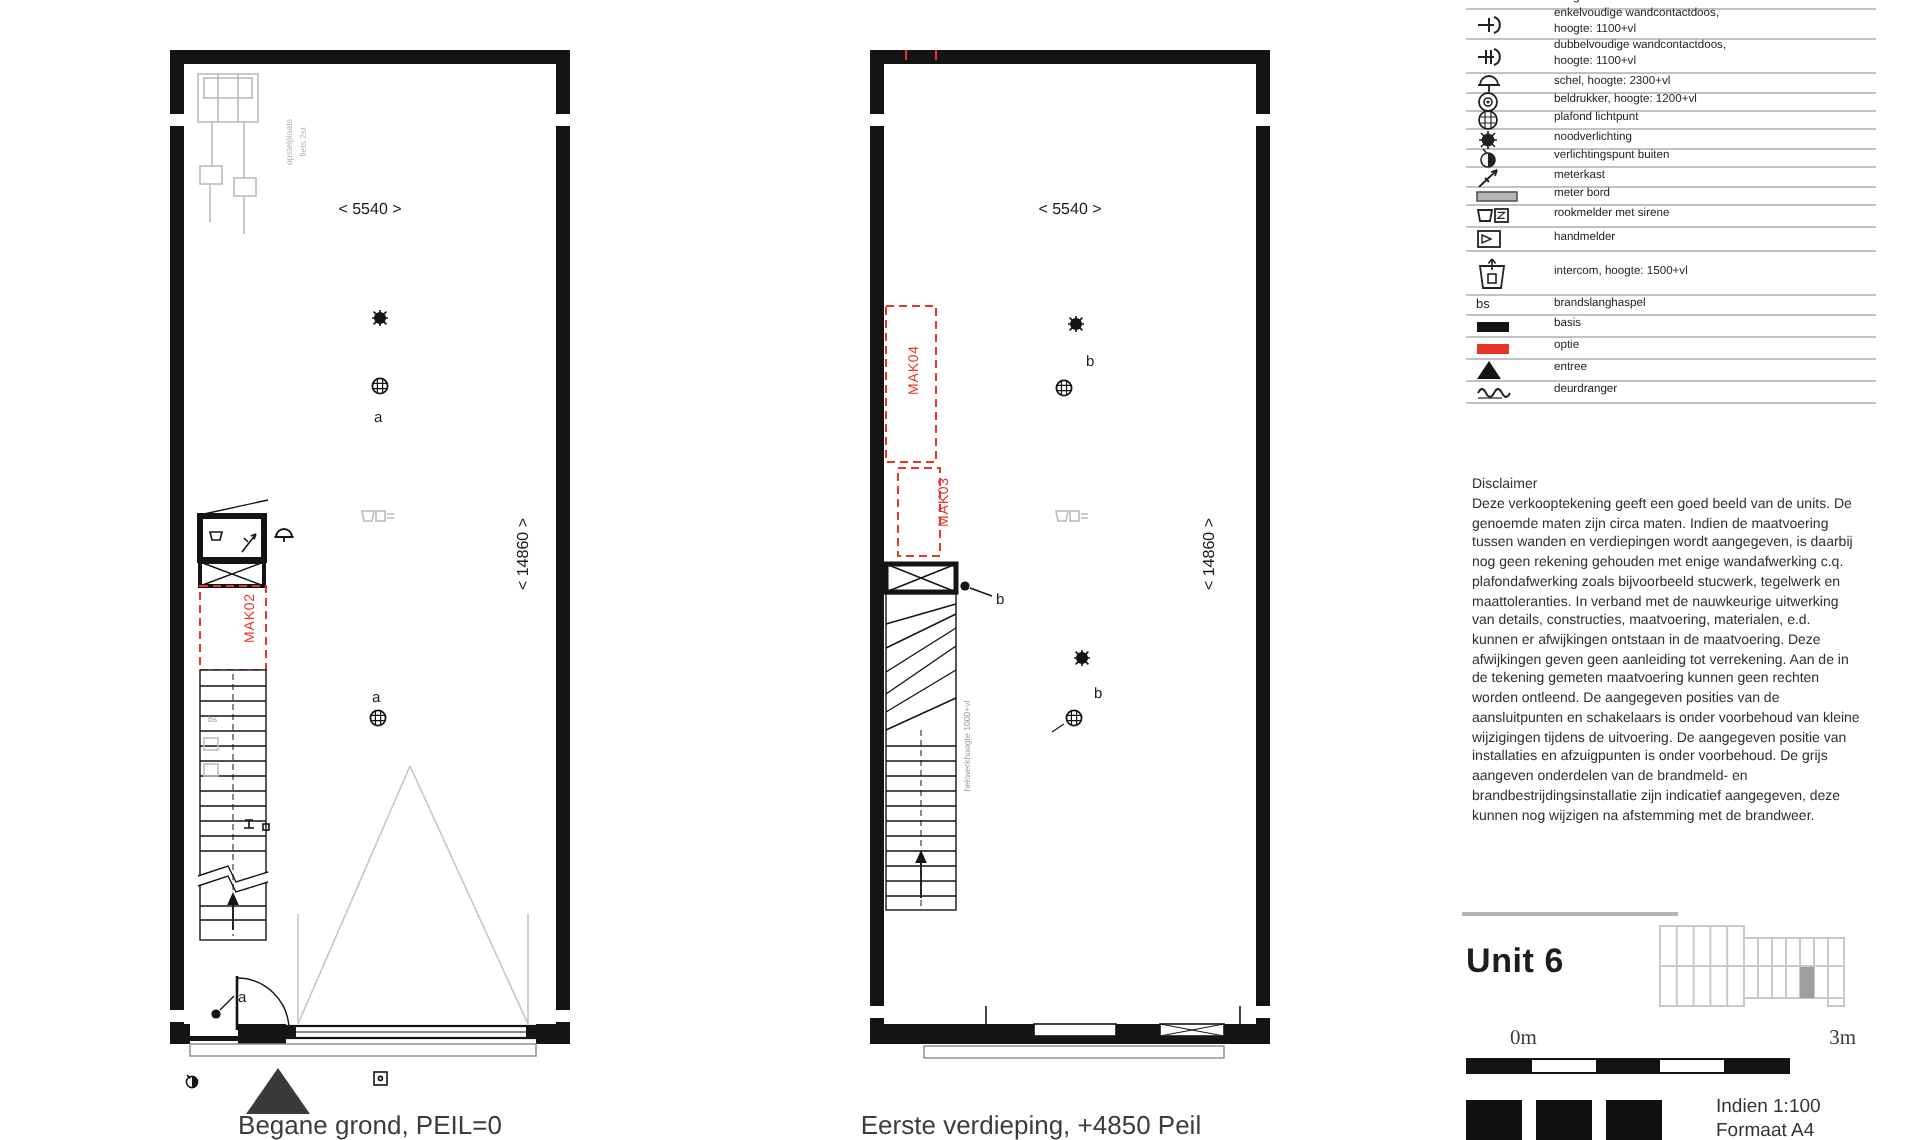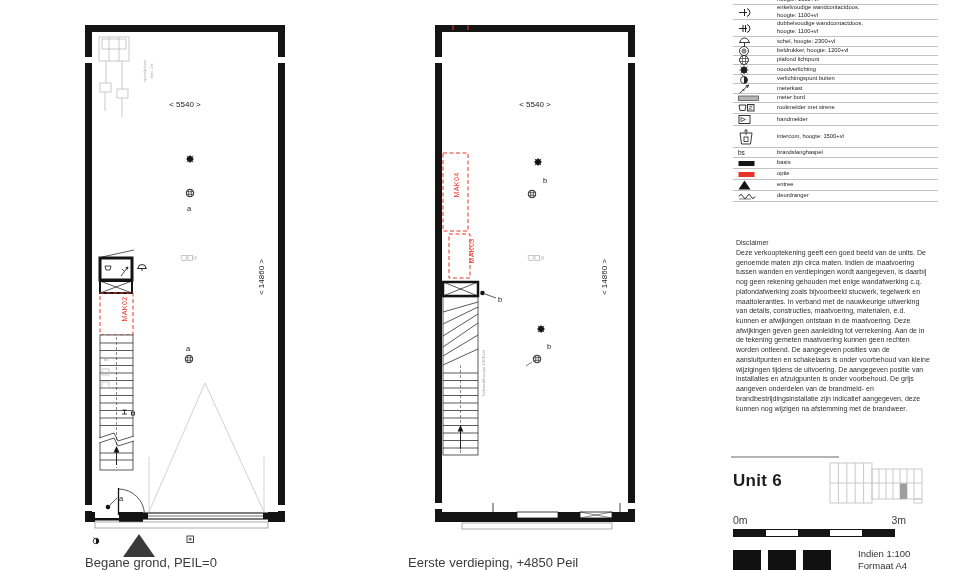--- a/index.html
+++ b/index.html
@@ -19,29 +19,29 @@
     font-size:6.5px;color:#222;}
   .lg-lb{flex:1;font-size:5.8px;line-height:1.32;color:#222;white-space:pre-line;}
   
   #disclaimer{left:736px;top:239px;width:194px;color:#2f2f2f;}
   #disclaimer h4{margin:0 0 2px 0;font-size:7px;font-weight:normal;}
   #disclaimer p{margin:0;font-size:7px;line-height:1.39;}
   
   #unit-sep{left:731px;top:456px;width:108px;height:2px;background:#b3b3b3;}
   #unit-title{left:733px;top:471px;font-size:17px;font-weight:bold;color:#1d1d1d;letter-spacing:.3px;}
   
-  #sb-labels{left:733px;top:514px;width:173px;font-size:10.5px;color:#3c3c3c;}
+  #sb-labels{left:755px;top:514px;width:173px;font-size:10.5px;color:#3c3c3c;font-family:Liberation Serif, serif;}
   #sb-labels .r{position:absolute;right:0;top:0;}
   #scalebar{left:733px;top:529px;width:160px;height:6px;border:1px solid #141414;display:flex;}
   #scalebar div{width:32px;height:6px;}
   
   #logo{left:733px;top:550px;display:flex;}
   #logo div{width:28px;height:28px;background:#111;margin-right:7px;}
   #sheetinfo{left:858px;top:548px;font-size:9.5px;line-height:12px;color:#333;}
-  .caption{top:555px;font-size:13px;color:#3c3c3c;}
+  .caption{top:555px;font-size:13px;color:#3c3c3c;text-align:center;}
 </style>
 </head>
 <body>
 
 <svg width="0" height="0" style="position:absolute">
   <defs>
     <g id="g-nood">
       <circle r="3" fill="#141414"></circle>
       <path d="M-3.2 -3.2 L3.2 3.2 M3.2 -3.2 L-3.2 3.2 M0 -4 V4 M-4 0 H4" stroke="#141414" stroke-width="0.8"></path>
     </g>

